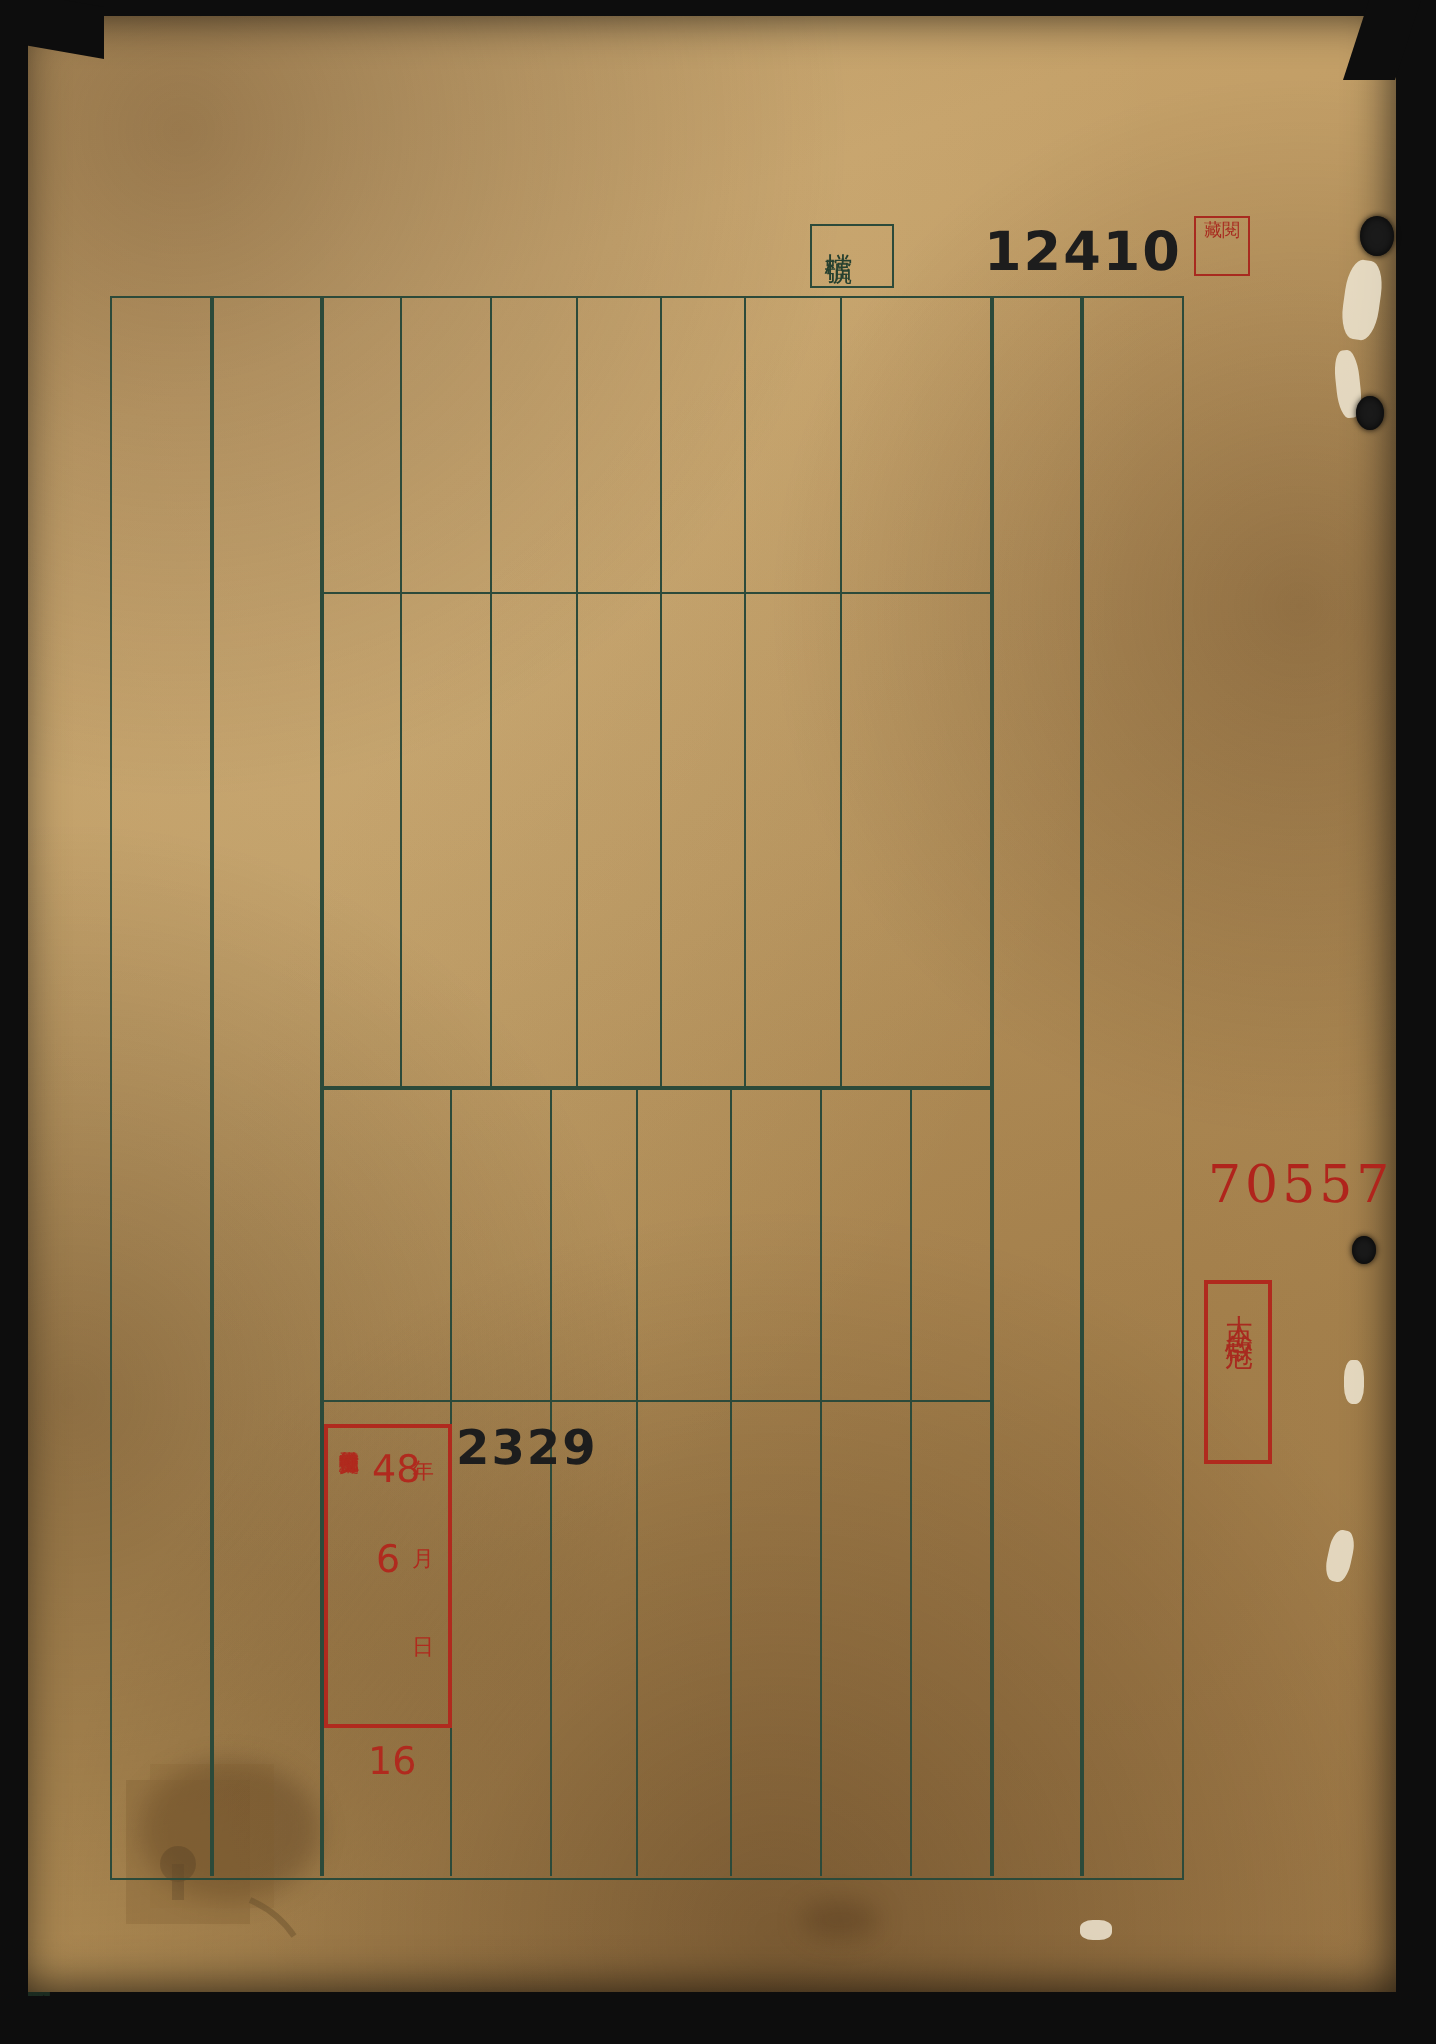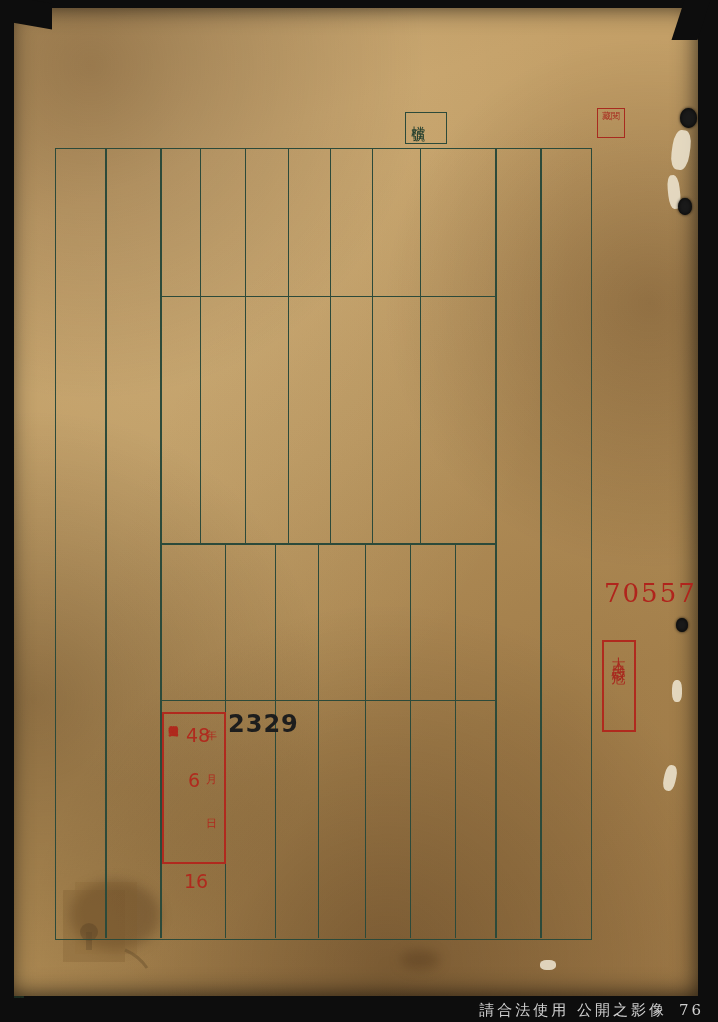--- a/index.html
+++ b/index.html
@@ -85,20 +85,21 @@
     <rect x="8" y="20" width="62" height="72" fill="#6b4a22" opacity="0.55"></rect>
     <rect x="20" y="12" width="62" height="72" fill="#7d5828" opacity="0.45"></rect>
     <circle cx="34" cy="62" r="9" fill="#2b1c0c" opacity="0.6"></circle>
     <rect x="31" y="62" width="6" height="18" fill="#2b1c0c" opacity="0.6"></rect>
     <path d="M70 80 q14 6 22 18" stroke="#3a2a12" stroke-width="3" fill="none" opacity="0.7"></path>
   </svg>
 
   <div class="frame" style="left:405px;top:112px;width:40px;height:30px;">
     <span class="v vlabel" style="position:absolute;left:5px;top:2px;font-size:14px;">檔號</span>
   </div>
+  <div class="stampnum" style="left:492px;top:111px;">12410</div>
   <div class="redseal" style="left:597px;top:108px;width:26px;height:26px;border:1.5px solid #a82a1f;font-size:9px;line-height:11px;text-align:center;padding-top:2px;letter-spacing:0;">藏閱</div>
 
   <div class="rednum" style="left:604px;top:578px;">70557</div>
 
   <div class="redbox" style="left:602px;top:640px;width:30px;height:88px;">
     <span class="v" style="position:absolute;left:6px;top:4px;font-size:14px;color:#a82a1f;letter-spacing:5px;">大忠啟冠</span>
   </div>
 
   <div class="frame" style="left:55px;top:148px;width:535px;height:790px;"></div>
 
@@ -195,18 +196,14 @@
     <span style="position:absolute;left:22px;top:10px;color:#b02a1e;font-size:19px;">48</span>
     <span style="position:absolute;left:42px;top:14px;color:#b02a1e;font-size:11px;">年</span>
     <span style="position:absolute;left:24px;top:55px;color:#b02a1e;font-size:19px;">6</span>
     <span style="position:absolute;left:42px;top:58px;color:#b02a1e;font-size:11px;">月</span>
     <span style="position:absolute;left:20px;top:108px;color:#b02a1e;font-size:19px;margin-top:48px;">16</span>
     <span style="position:absolute;left:42px;top:102px;color:#b02a1e;font-size:11px;">日</span>
   </div>
 
   <div class="v vhand" style="left:128px;top:700px;font-size:22px;letter-spacing:6px;color:#1b2b20;">刑滿開釋交保行政事</div>
 
-  <div class="footer">
-    <span>請合法使用 公開之影像</span>
-    <span style="margin-left:4px;">76</span>
-  </div>
 
 </div>
 
 </body></html>

